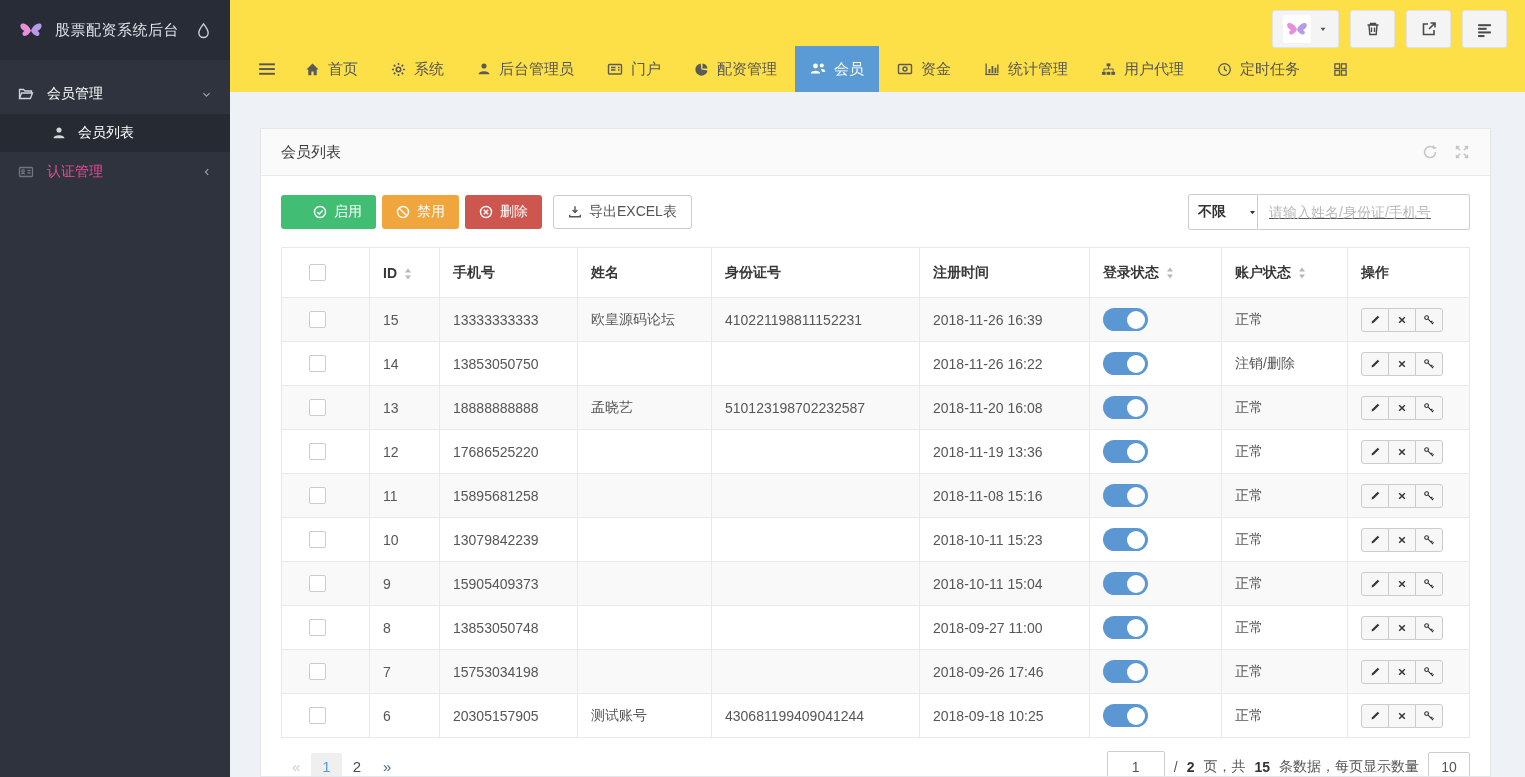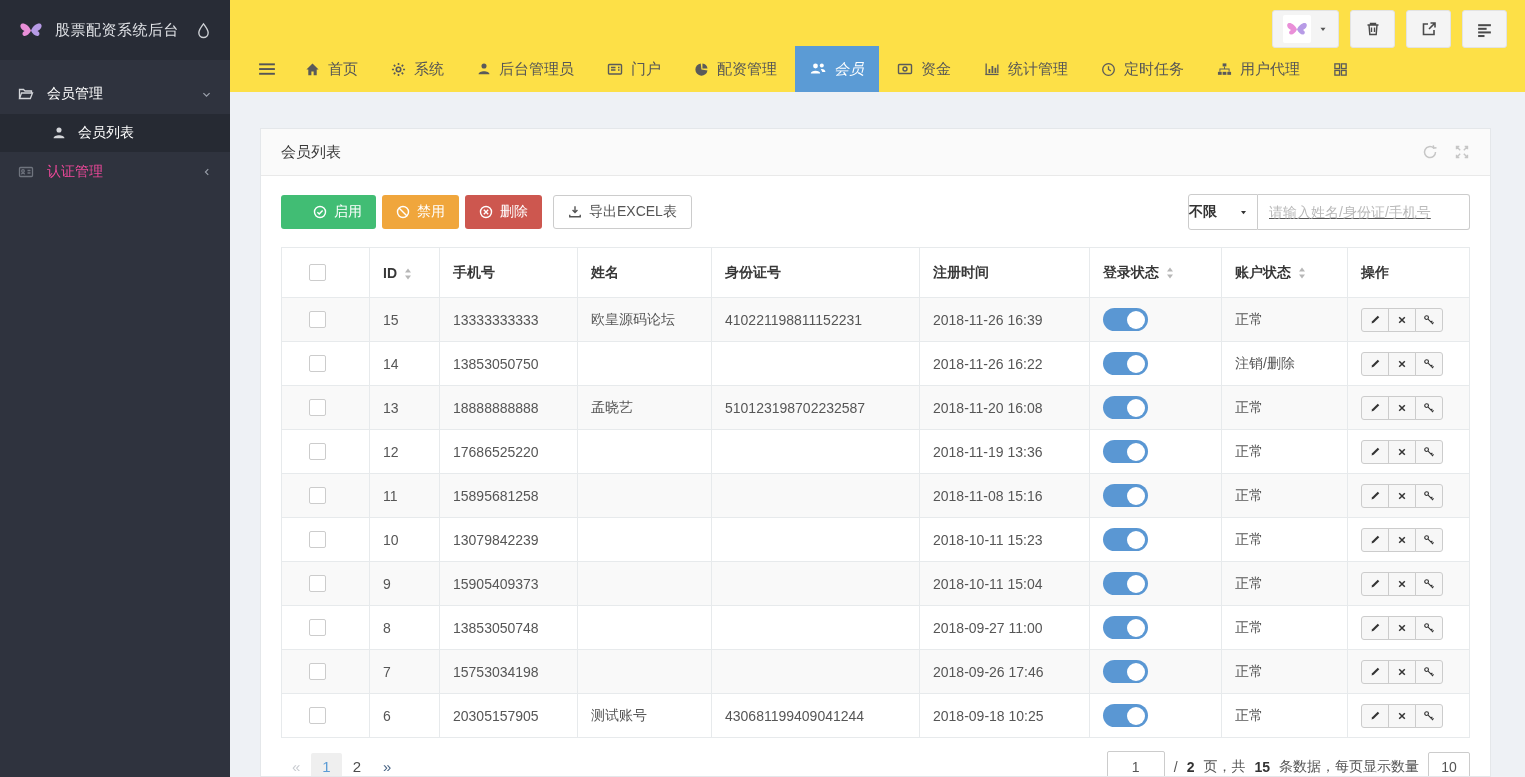--- a/index.html
+++ b/index.html
@@ -23,42 +23,42 @@
   
   .main { flex: 1; display: flex; flex-direction: column; min-width: 0; }
   .topbar { background: #fde047; height: 92px; position: relative; flex: 0 0 92px; }
   .topbar-actions { position: absolute; top: 10px; right: 18px; display: flex; gap: 11px; }
   .tb-btn { height: 38px; min-width: 45px; background: #f4f4f4; border: 1px solid #e3e3e3; border-radius: 3px; display: flex; align-items: center; justify-content: center; gap: 7px; color: #4a4a4a; cursor: pointer; padding: 0 10px; }
   .tb-btn .avbox { width: 28px; height: 28px; background: #fff; border-radius: 2px; display: flex; align-items: center; justify-content: center; }
   .caret { font-size: 11px; color: #555; }
   .navrow { position: absolute; left: 0; bottom: 0; height: 46px; display: flex; align-items: stretch; padding-left: 14px; }
   .nav-item { display: flex; align-items: center; gap: 8px; padding: 0 15px; margin-right: 3px; color: #565656; font-size: 15px; cursor: pointer; white-space: nowrap; }
   .nav-item .nicon { display: flex; color: #5a5a5a; }
-  .nav-item.active { background: #5b9bd5; color: #fff; font-style: italic; }
+  .nav-item.active { background: #5b9bd5; color: #fff; }
   .nav-item.active .nicon { color: #fff; }
   .hamburger { display: flex; align-items: center; padding: 0 14px; color: #555; cursor: pointer; }
 
   
   .content { flex: 1; background: #eef1f5; padding: 36px 34px 0 30px; }
   .panel { background: #fff; border: 1px solid #e4e7ea; height: 649px; overflow: hidden; }
   .panel-header { height: 47px; background: #fafafa; border-bottom: 1px solid #e9e9e9; display: flex; align-items: center; padding: 0 20px; }
   .panel-title { font-size: 15px; color: #3a3a3a; }
   .panel-tools { margin-left: auto; display: flex; gap: 16px; color: #c6c6c6; }
   .ptool { display: flex; cursor: pointer; }
   .panel-body { padding: 18px 20px; }
 
   
   .toolbar { display: flex; align-items: center; margin-bottom: 17px; }
   .btn { height: 34px; border: none; border-radius: 3px; color: #fff; font-size: 14px; display: inline-flex; align-items: center; gap: 7px; padding: 0 14px; margin-right: 6px; cursor: pointer; font-family: inherit; }
   .btn.green { background: #41bd74; padding-left: 32px; }
   .btn.orange { background: #f0a63c; }
   .btn.red { background: #cd574f; }
   .btn.default { background: #fff; border: 1px solid #ccc; color: #555; margin-left: 5px; }
   .searchgrp { margin-left: auto; display: flex; height: 36px; }
-  .filter-btn { width: 70px; background: #fff; border: 1px solid #ccc; border-right: 1px solid #ccc; border-radius: 3px 0 0 3px; display: flex; align-items: center; justify-content: flex-start; gap: 22px; font-size: 14px; color: #333; font-weight: bold; cursor: pointer; }
+  .filter-btn { width: 70px; background: #fff; border: 1px solid #ccc; border-right: 1px solid #ccc; border-radius: 3px 0 0 3px; display: flex; align-items: center; justify-content: flex-end; gap: 22px; font-size: 14px; color: #333; font-weight: bold; cursor: pointer; }
   .search-input { width: 212px; border: 1px solid #ccc; border-left: none; border-radius: 0 3px 3px 0; padding: 9px 11px; font-size: 14px; color: #555; font-family: inherit; outline: none; text-decoration: underline; }
   .search-input::placeholder { color: #b9b9b9; }
 
   
   table { width: 100%; border-collapse: collapse; table-layout: fixed; }
   th, td { border: 1px solid #e7eaec; text-align: left; padding: 0 0 0 13px; font-size: 14px; overflow: hidden; white-space: nowrap; }
   th { height: 50px; color: #383838; font-weight: bold; background: #fff; }
   td { height: 44px; color: #565656; }
   tbody tr:nth-child(odd) { background: #f9f9f9; }
   .c-check { padding-left: 27px; }
@@ -271,38 +271,38 @@
                 <rect x="4.5" y="8" width="1.8" height="4"></rect>
                 <rect x="7.5" y="5" width="1.8" height="7"></rect>
                 <rect x="10.5" y="6.8" width="1.8" height="5.2"></rect>
                 <rect x="13.2" y="3.5" width="1.3" height="8.5"></rect>
               </svg>
             </span>
           <span>统计管理</span>
         </div>
         <div class="nav-item">
           <span class="nicon">
-              <svg class="ic" width="15" height="15" viewBox="0 0 16 16" fill="none" stroke="currentColor" stroke-width="1.4">
-                <circle cx="8" cy="8" r="6.2"></circle>
-                <path d="M8 4.5V8l2.5 1.5"></path>
-              </svg>
-            </span>
-          <span>定时任务</span>
-        </div>
-        <div class="nav-item">
-          <span class="nicon">
               <svg class="ic" width="15" height="15" viewBox="0 0 16 16" fill="currentColor">
                 <rect x="6" y="1.5" width="4" height="3.2"></rect>
                 <rect x="1" y="10.5" width="4" height="3.2"></rect>
                 <rect x="6" y="10.5" width="4" height="3.2"></rect>
                 <rect x="11" y="10.5" width="4" height="3.2"></rect>
                 <path d="M7.5 4.7h1v2.2h4.9v3.6h-1V8H3.6v2.5h-1V6.9h4.9z"></path>
               </svg>
             </span>
           <span>用户代理</span>
+        </div>
+        <div class="nav-item">
+          <span class="nicon">
+              <svg class="ic" width="15" height="15" viewBox="0 0 16 16" fill="none" stroke="currentColor" stroke-width="1.4">
+                <circle cx="8" cy="8" r="6.2"></circle>
+                <path d="M8 4.5V8l2.5 1.5"></path>
+              </svg>
+            </span>
+          <span>定时任务</span>
         </div>
         <div class="nav-item">
           <span class="nicon">
               <svg class="ic" width="15" height="15" viewBox="0 0 16 16" fill="none" stroke="currentColor" stroke-width="1.4">
                 <rect x="2" y="2" width="5" height="5"></rect>
                 <rect x="9" y="2" width="5" height="5"></rect>
                 <rect x="2" y="9" width="5" height="5"></rect>
                 <rect x="9" y="9" width="5" height="5"></rect>
               </svg>
             </span>

